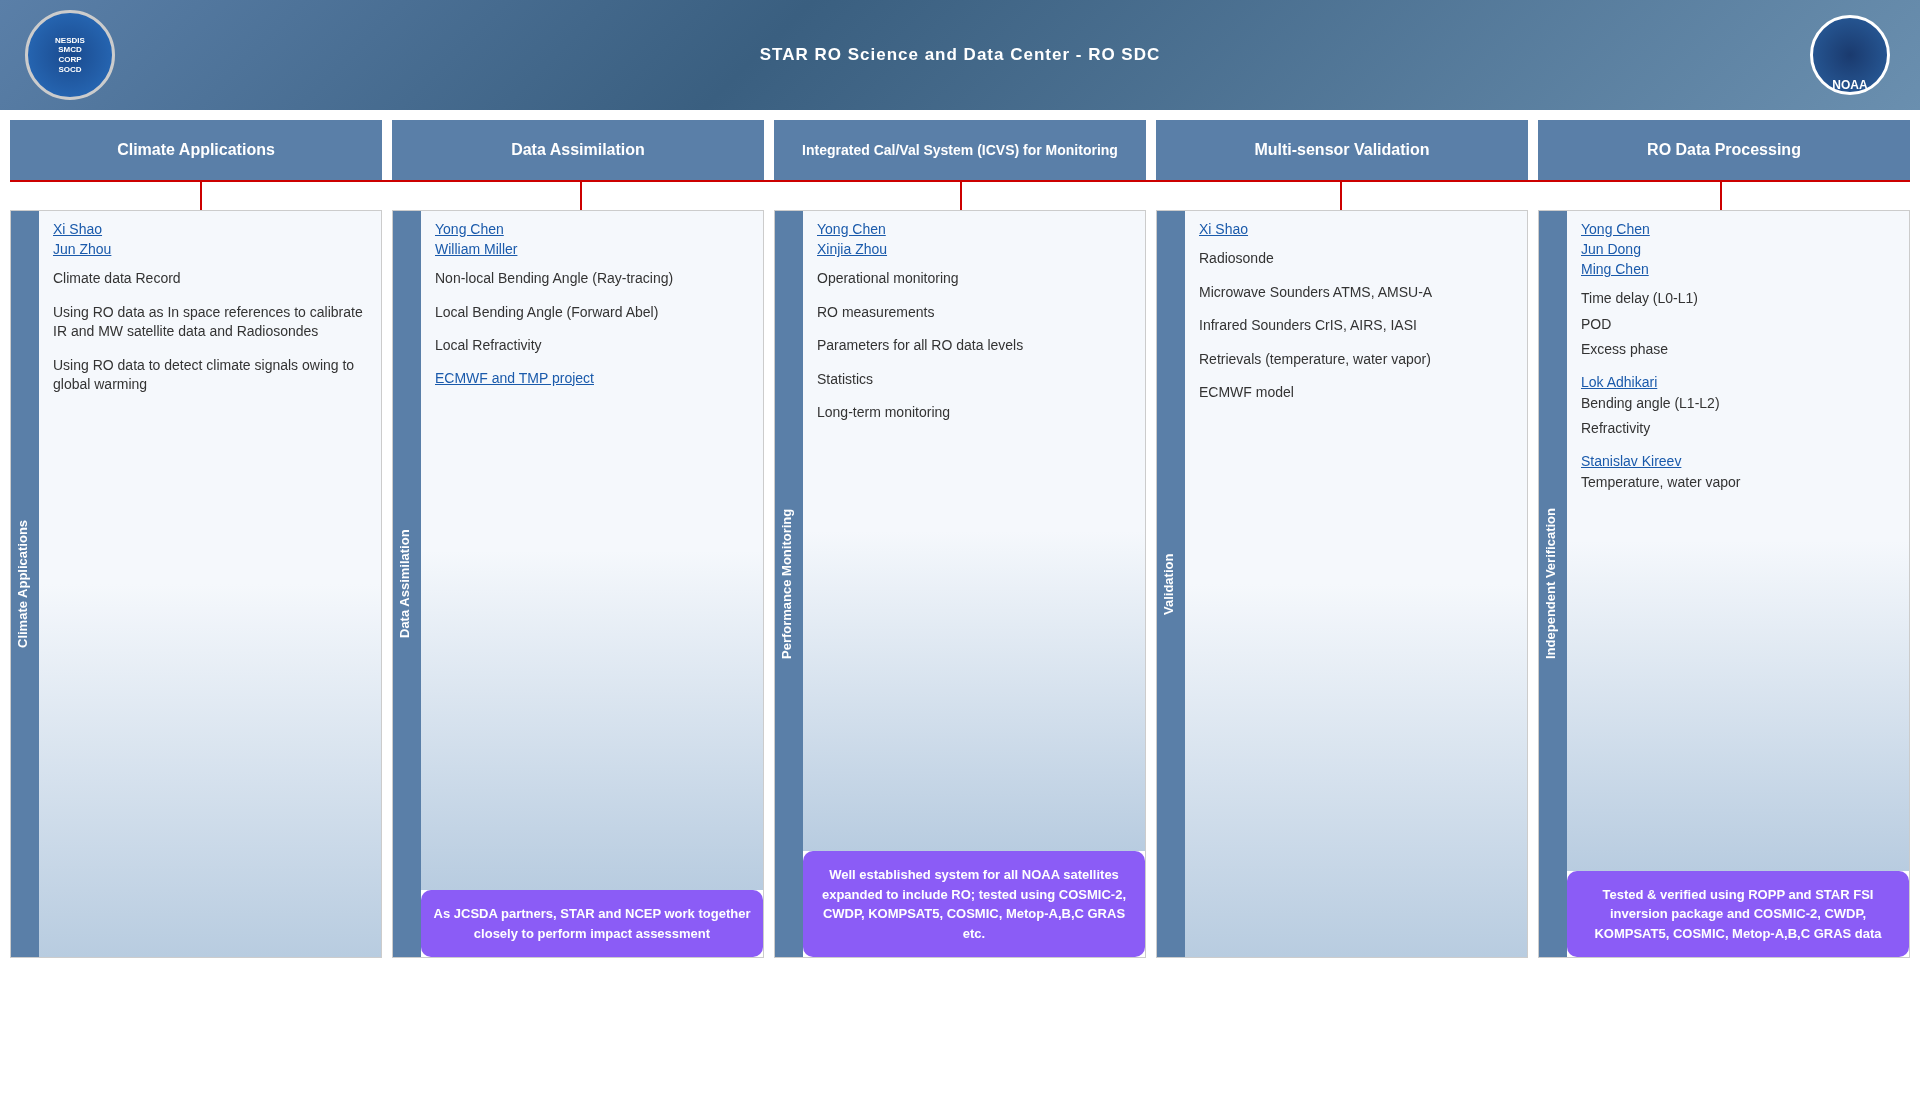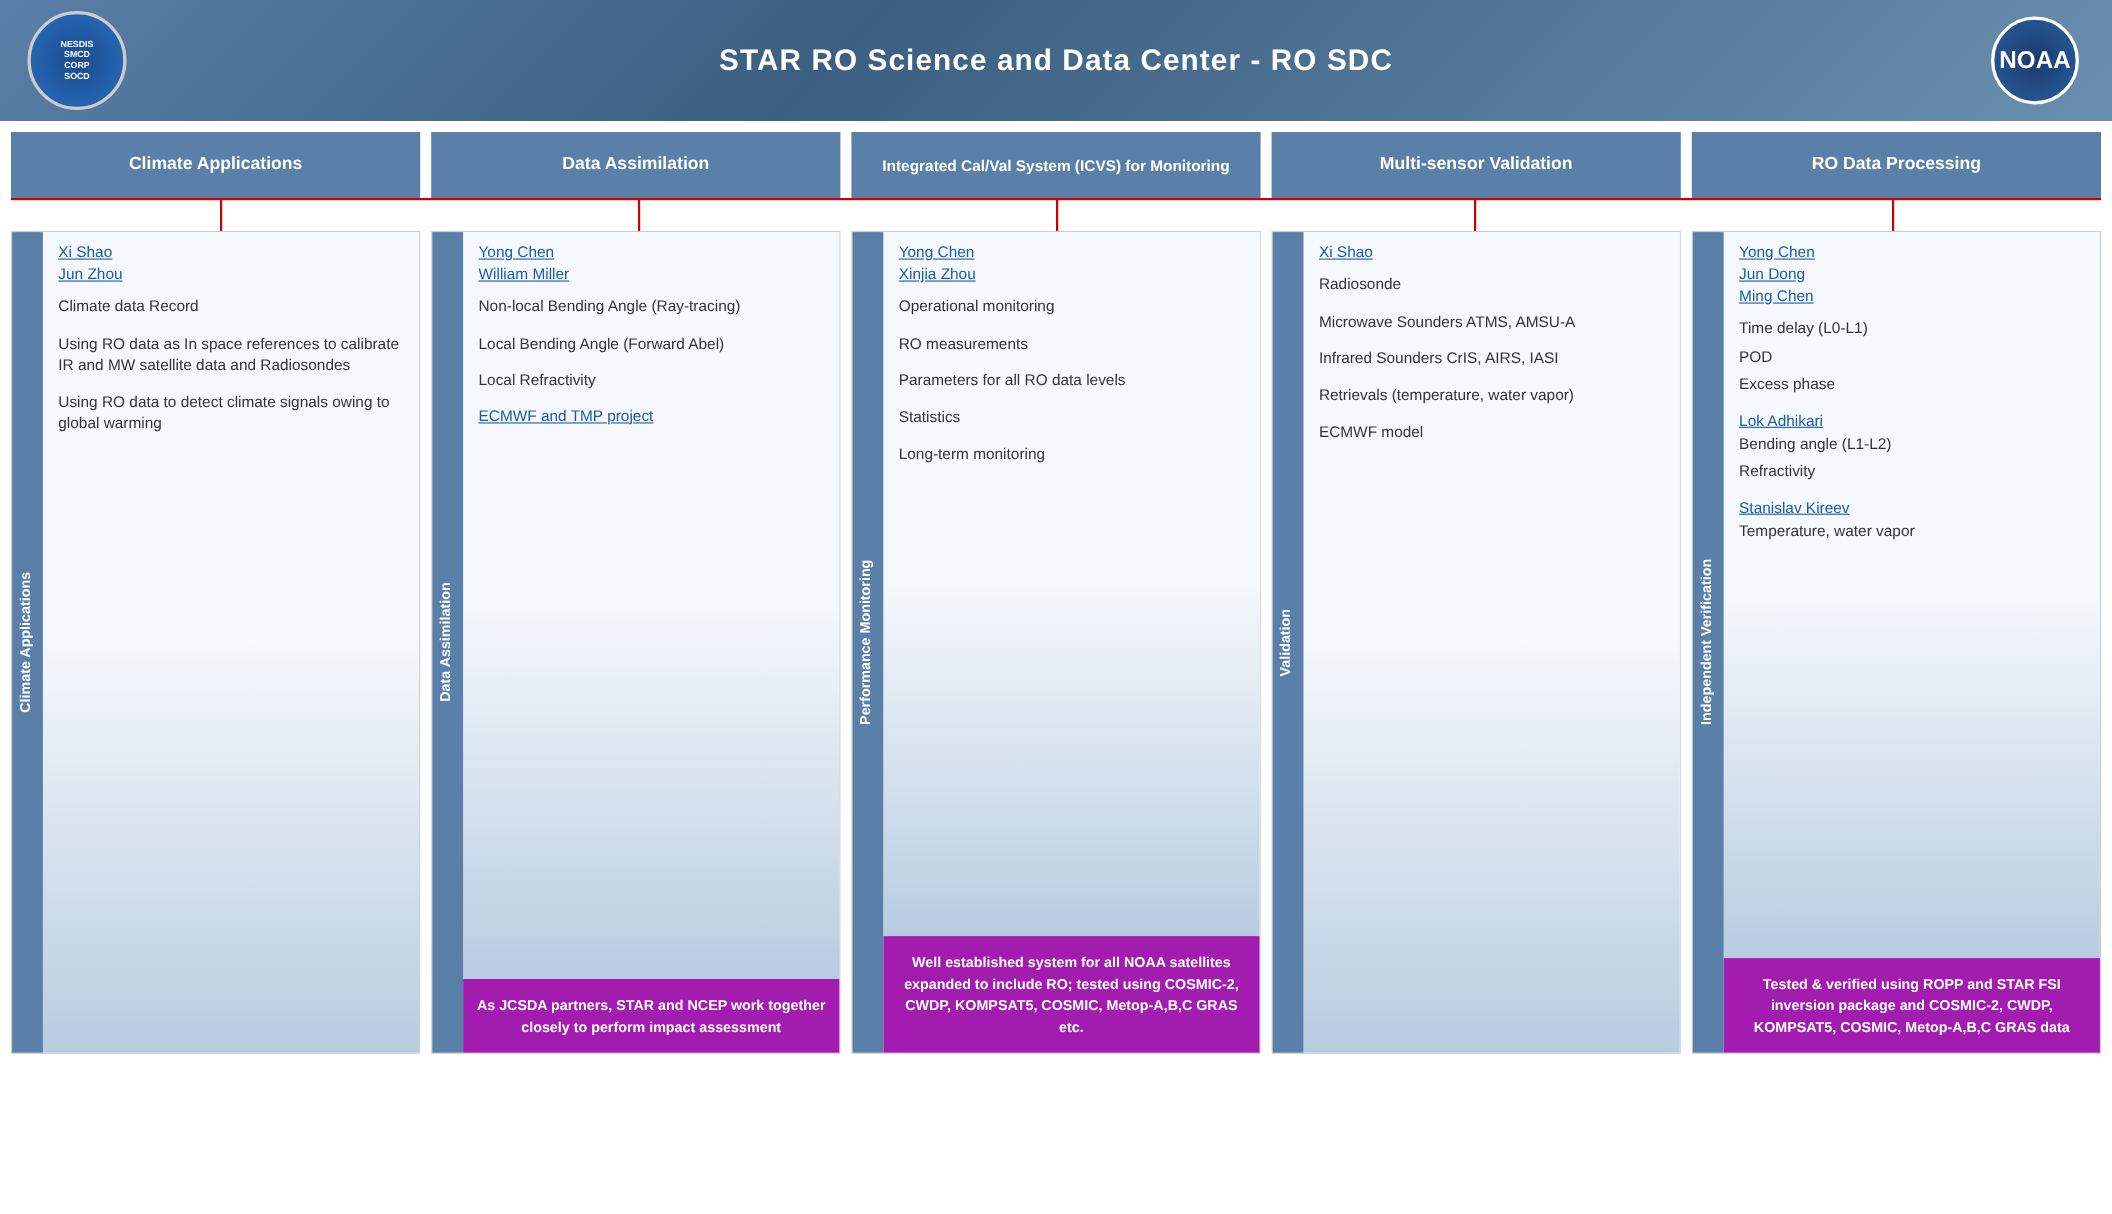--- a/index.html
+++ b/index.html
@@ -18,21 +18,21 @@
       display: flex;
       align-items: center;
       justify-content: space-between;
       min-height: 100px;
     }
     .header-center {
       text-align: center;
       flex: 1;
     }
     .header-title {
-      font-size: 27px;
+      font-size: 17px;
       font-weight: bold;
       color: #fff;
       letter-spacing: 1px;
     }
     .header-subtitle {
       font-size: 22px;
       color: #fff;
       margin-top: 4px;
     }
     .header-subtitle a {
@@ -47,24 +47,24 @@
       justify-content: center;
     }
 
     
     .noaa-logo {
       width: 80px;
       height: 80px;
       border-radius: 50%;
       background: radial-gradient(circle, #1a3a6e, #2a5f9e);
       display: flex;
-      align-items: center;
+      align-items: flex-end;
       justify-content: center;
       color: #fff;
-      font-size: 22px;
+      font-size: 12px;
       font-weight: bold;
       border: 3px solid #fff;
     }
     .nesdis-logo {
       width: 90px;
       height: 90px;
       border-radius: 50%;
       background: radial-gradient(circle, #1a4a8e, #2a6fbe);
       display: flex;
       align-items: center;
@@ -155,27 +155,28 @@
     }
 
     .content-area {
       flex: 1;
       background: linear-gradient(180deg, #f5f8fc 50%, #b8cce0 100%);
       padding: 10px 14px;
       overflow: hidden;
     }
 
     .footer-area {
-      background: #a21caf;
+      background: #8b5cf6;
       color: #fff;
       font-size: 13px;
       font-weight: bold;
       text-align: center;
       padding: 14px 10px;
       line-height: 1.5;
+      border-radius: 10px;
     }
 
     .sep { height: 8px; }
   </style>
 </head>
 <body>
 
 <div class="page-wrapper">
 
   <div class="header">

